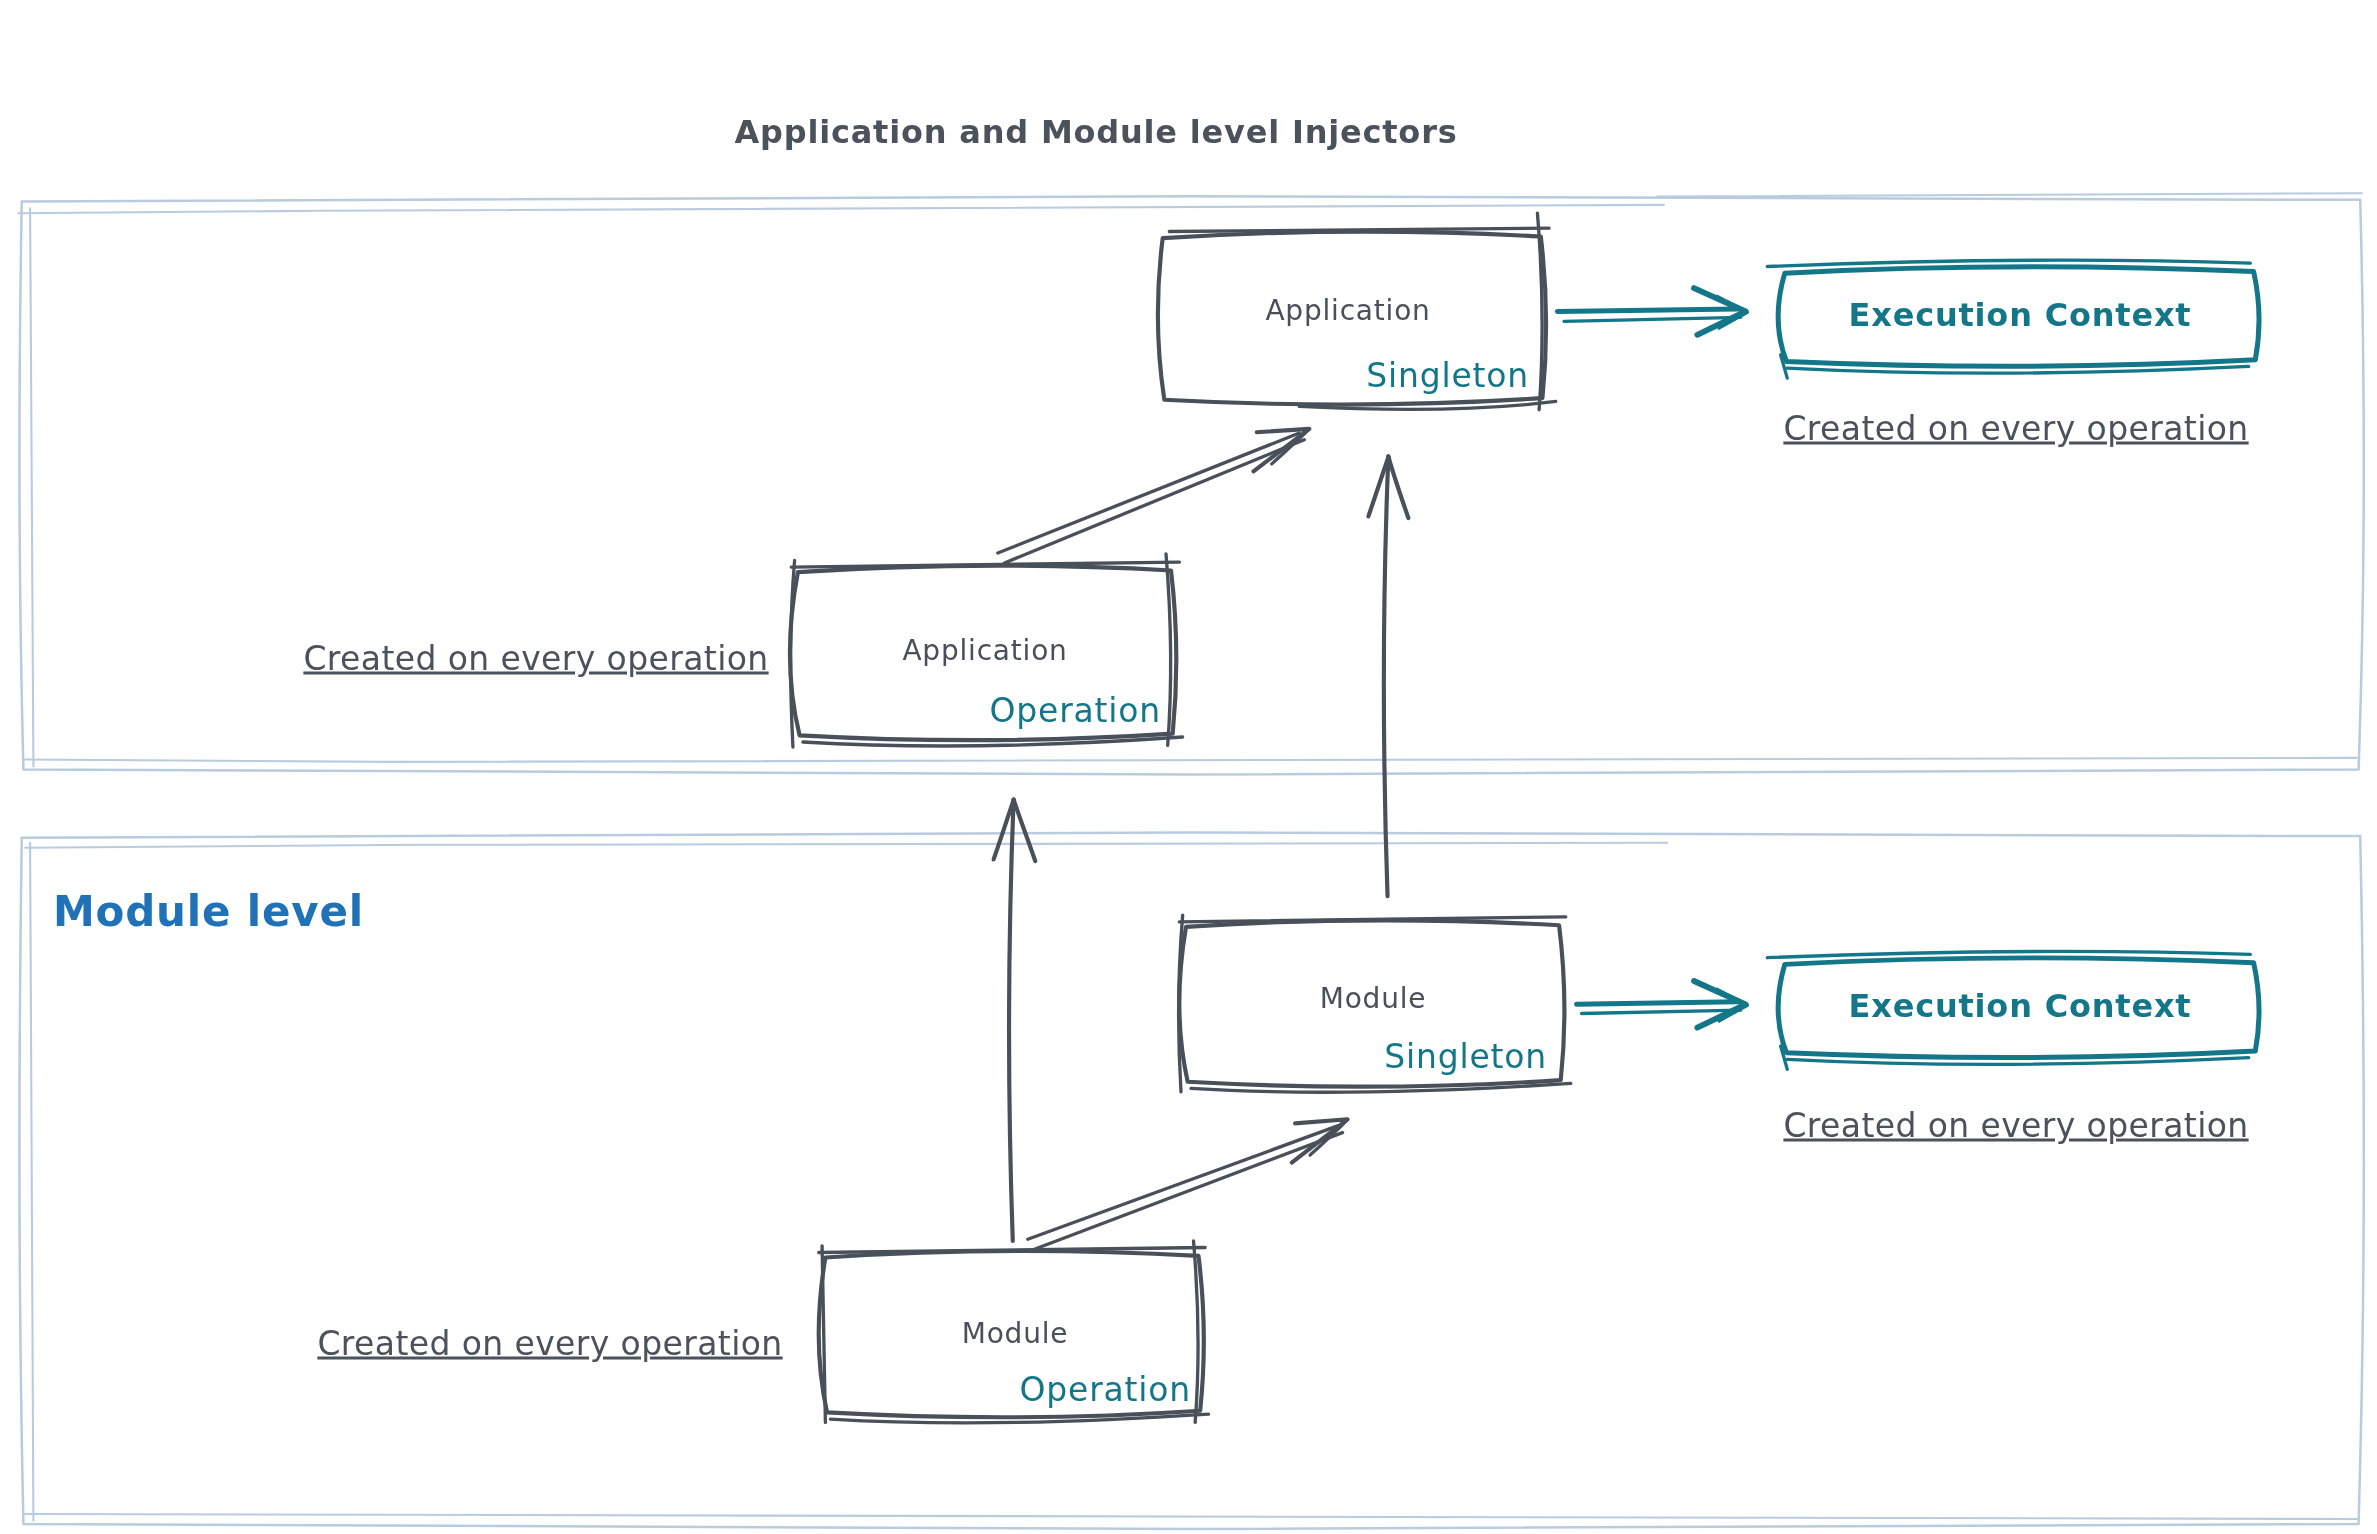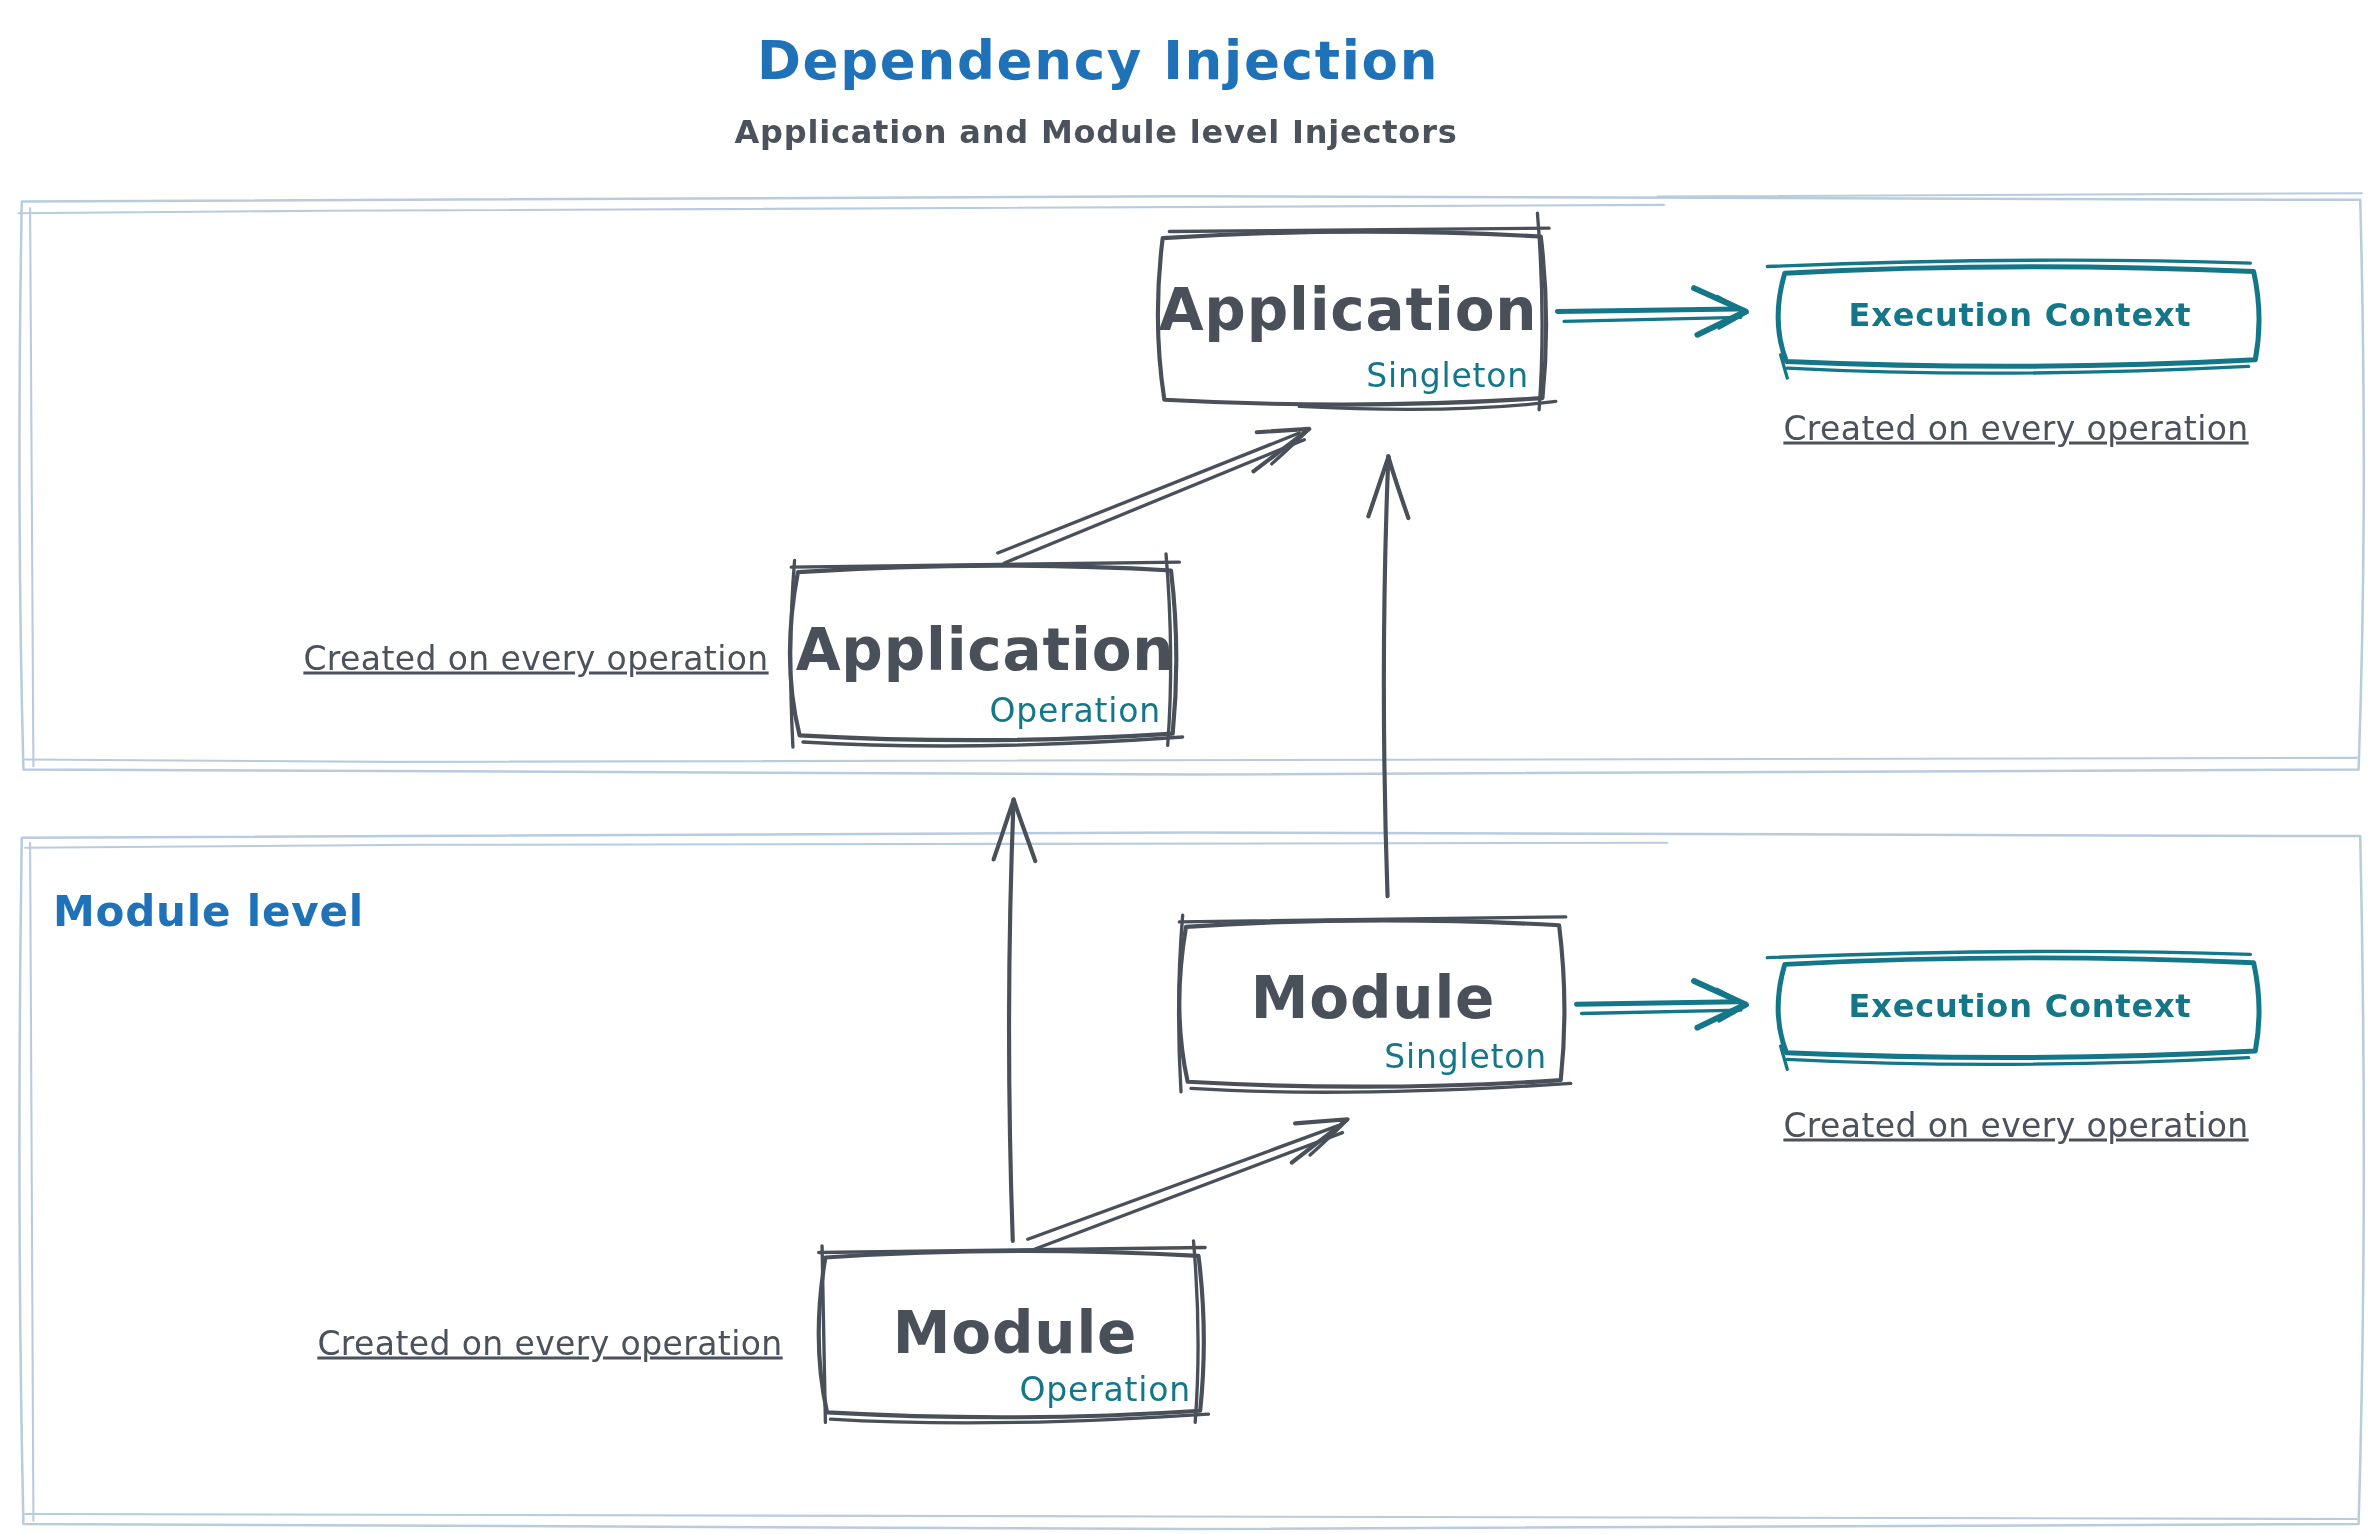--- a/index.html
+++ b/index.html
@@ -17,21 +17,21 @@
   .w5{stroke-width:5px}.w4{stroke-width:4px}.w6{stroke-width:6px}.w7{stroke-width:7px}.w3{stroke-width:3px}.w2{stroke-width:2.5px}
 
   
   .t{position:absolute;transform:translate(-50%,-50%);white-space:nowrap;}
   .tr{position:absolute;transform:translateY(-50%);white-space:nowrap;text-align:right;}
   .tl{position:absolute;white-space:nowrap;}
 
   .title{font-size:53px;font-weight:700;letter-spacing:1.7px;color:var(--blue);}
   .subtitle{font-size:32px;font-weight:600;letter-spacing:0.8px;color:var(--caption);text-align:right;}
   .section-label{font-size:42px;font-weight:600;letter-spacing:0.8px;color:var(--blue);}
-  .node-title{font-size:58px;font-weight:700;letter-spacing:0.8px;color:var(--ink);}
+  .node-title{font-size:28px;font-weight:400;letter-spacing:0.8px;color:var(--ink);}
   .node-badge{font-size:33px;font-weight:400;letter-spacing:0.8px;color:var(--teal);}
   .exec-title{font-size:32px;font-weight:700;letter-spacing:0.8px;color:var(--teal);}
   .caption{font-size:33px;font-weight:500;letter-spacing:0.4px;color:var(--caption);text-decoration:underline;}
 </style>
 </head>
 <body>
 
 <div class="canvas">
 
   <svg class="strokes" viewBox="0 0 2854 1842" aria-hidden="true">
@@ -129,21 +129,20 @@
     </g>
 
     <g>
       <path class="s-teal w6" d="M 2143,1158 C 2330,1148 2520,1148 2706,1156 C 2714,1192 2714,1230 2708,1262 C 2520,1272 2330,1272 2145,1264 C 2131,1228 2133,1192 2143,1158 Z"></path>
       <path class="s-teal w4" d="M 2122,1150 C 2320,1142 2520,1140 2702,1146"></path>
       <path class="s-teal w4" d="M 2146,1272 C 2340,1282 2540,1278 2700,1270"></path>
       <path class="s-teal w4" d="M 2138,1256 L 2146,1284"></path>
     </g>
   </svg>
 
-  <div class="t title" style="left:1098px;top:60px;">Dependency Injection</div>
 
   <div class="t subtitle" style="left:1096px;top:132px;">Application and Module level Injectors</div>
 
 
   <div class="t node-title" style="left:1348px;top:310px;">Application</div>
   <div class="tr node-badge" style="right:848px;top:375px;">Singleton</div>
 
   <div class="t exec-title" style="left:2020px;top:315px;">Execution Context</div>
   <div class="t caption" style="left:2016px;top:428px;">Created on every operation</div>
 

